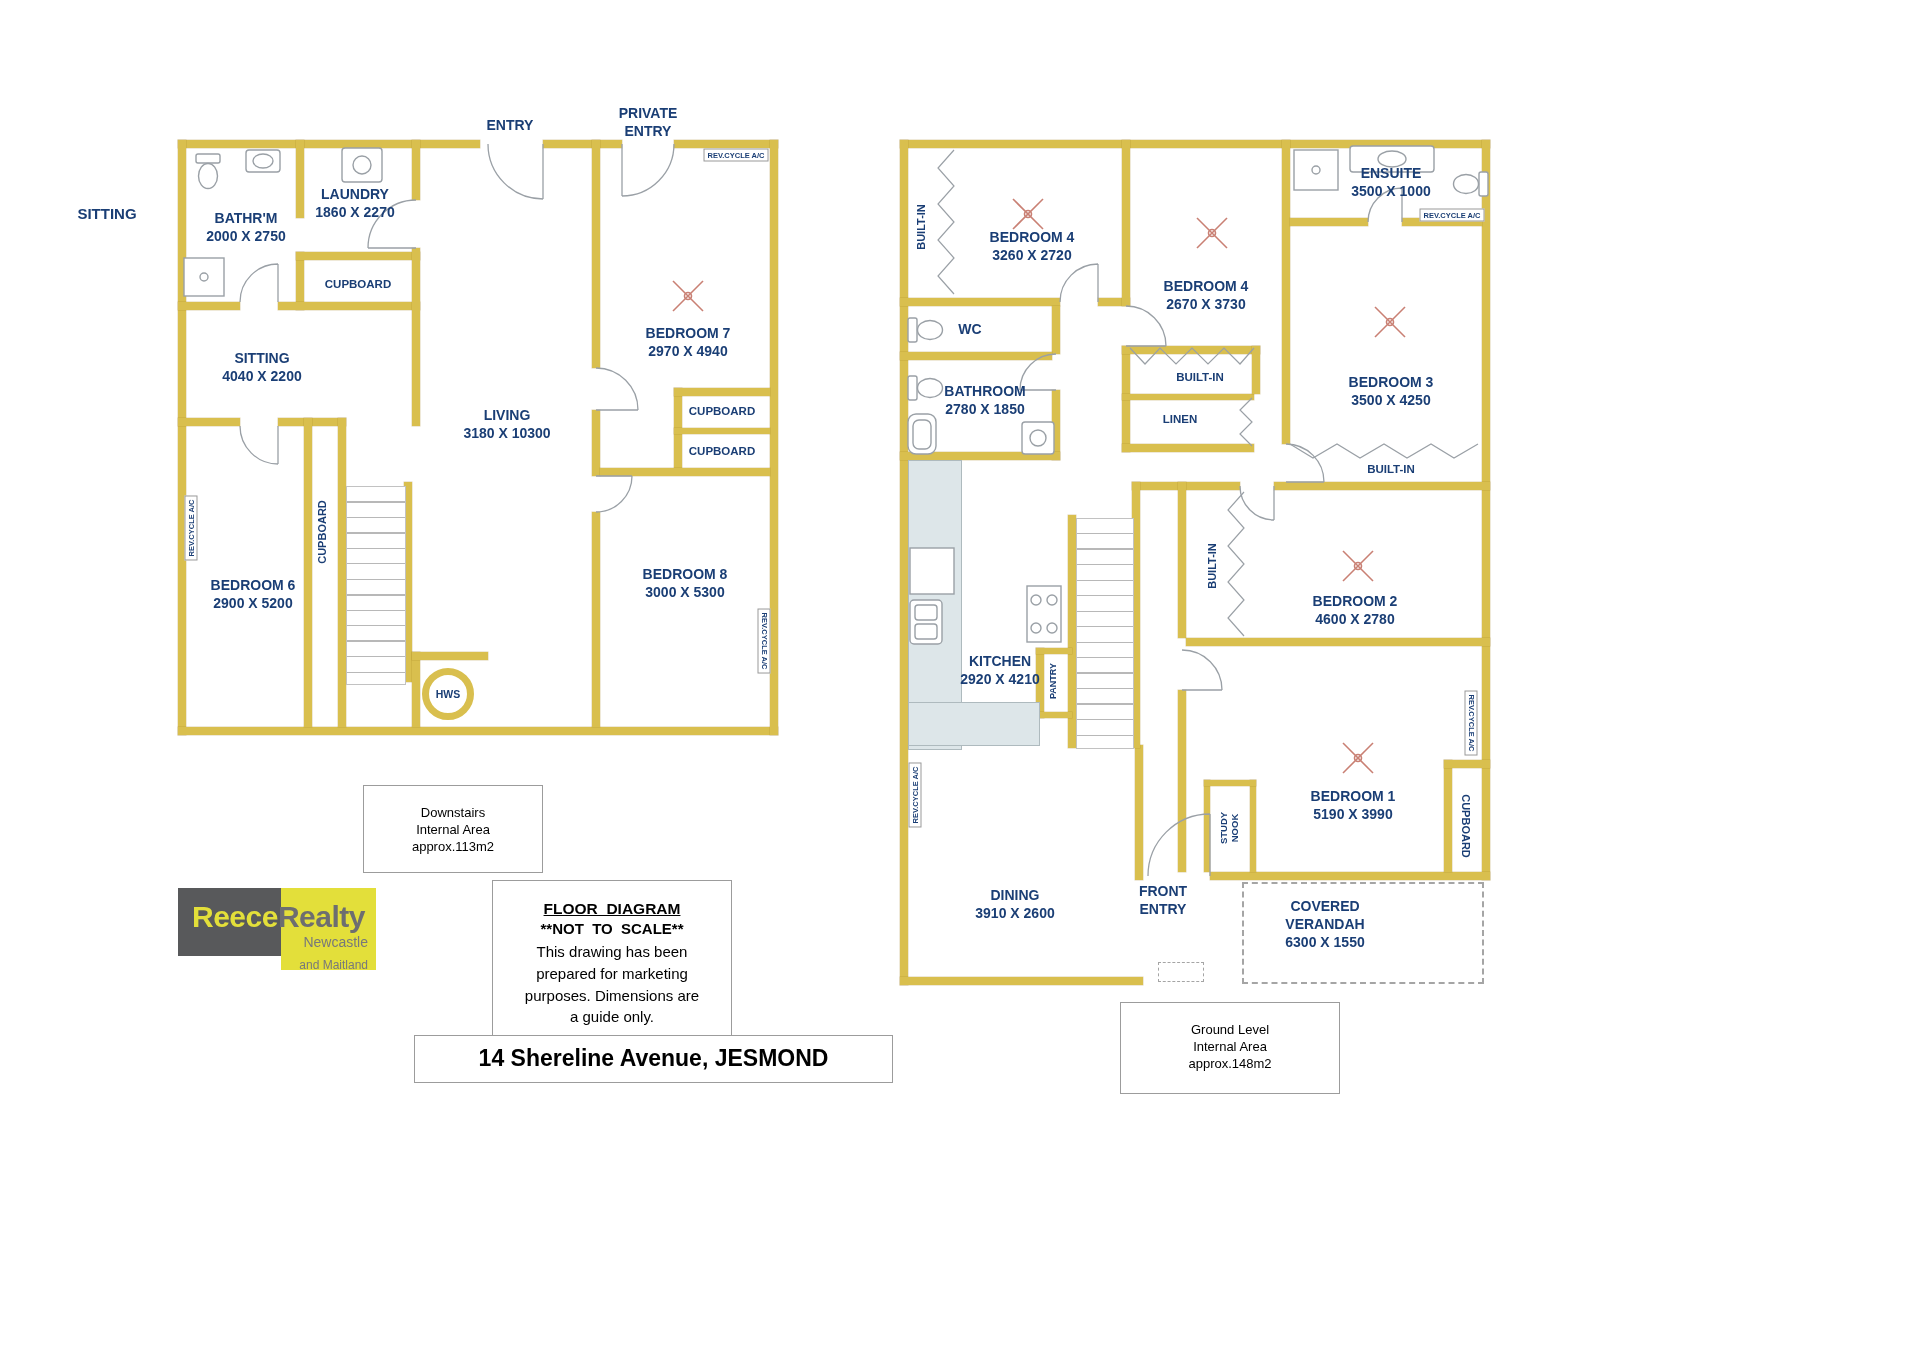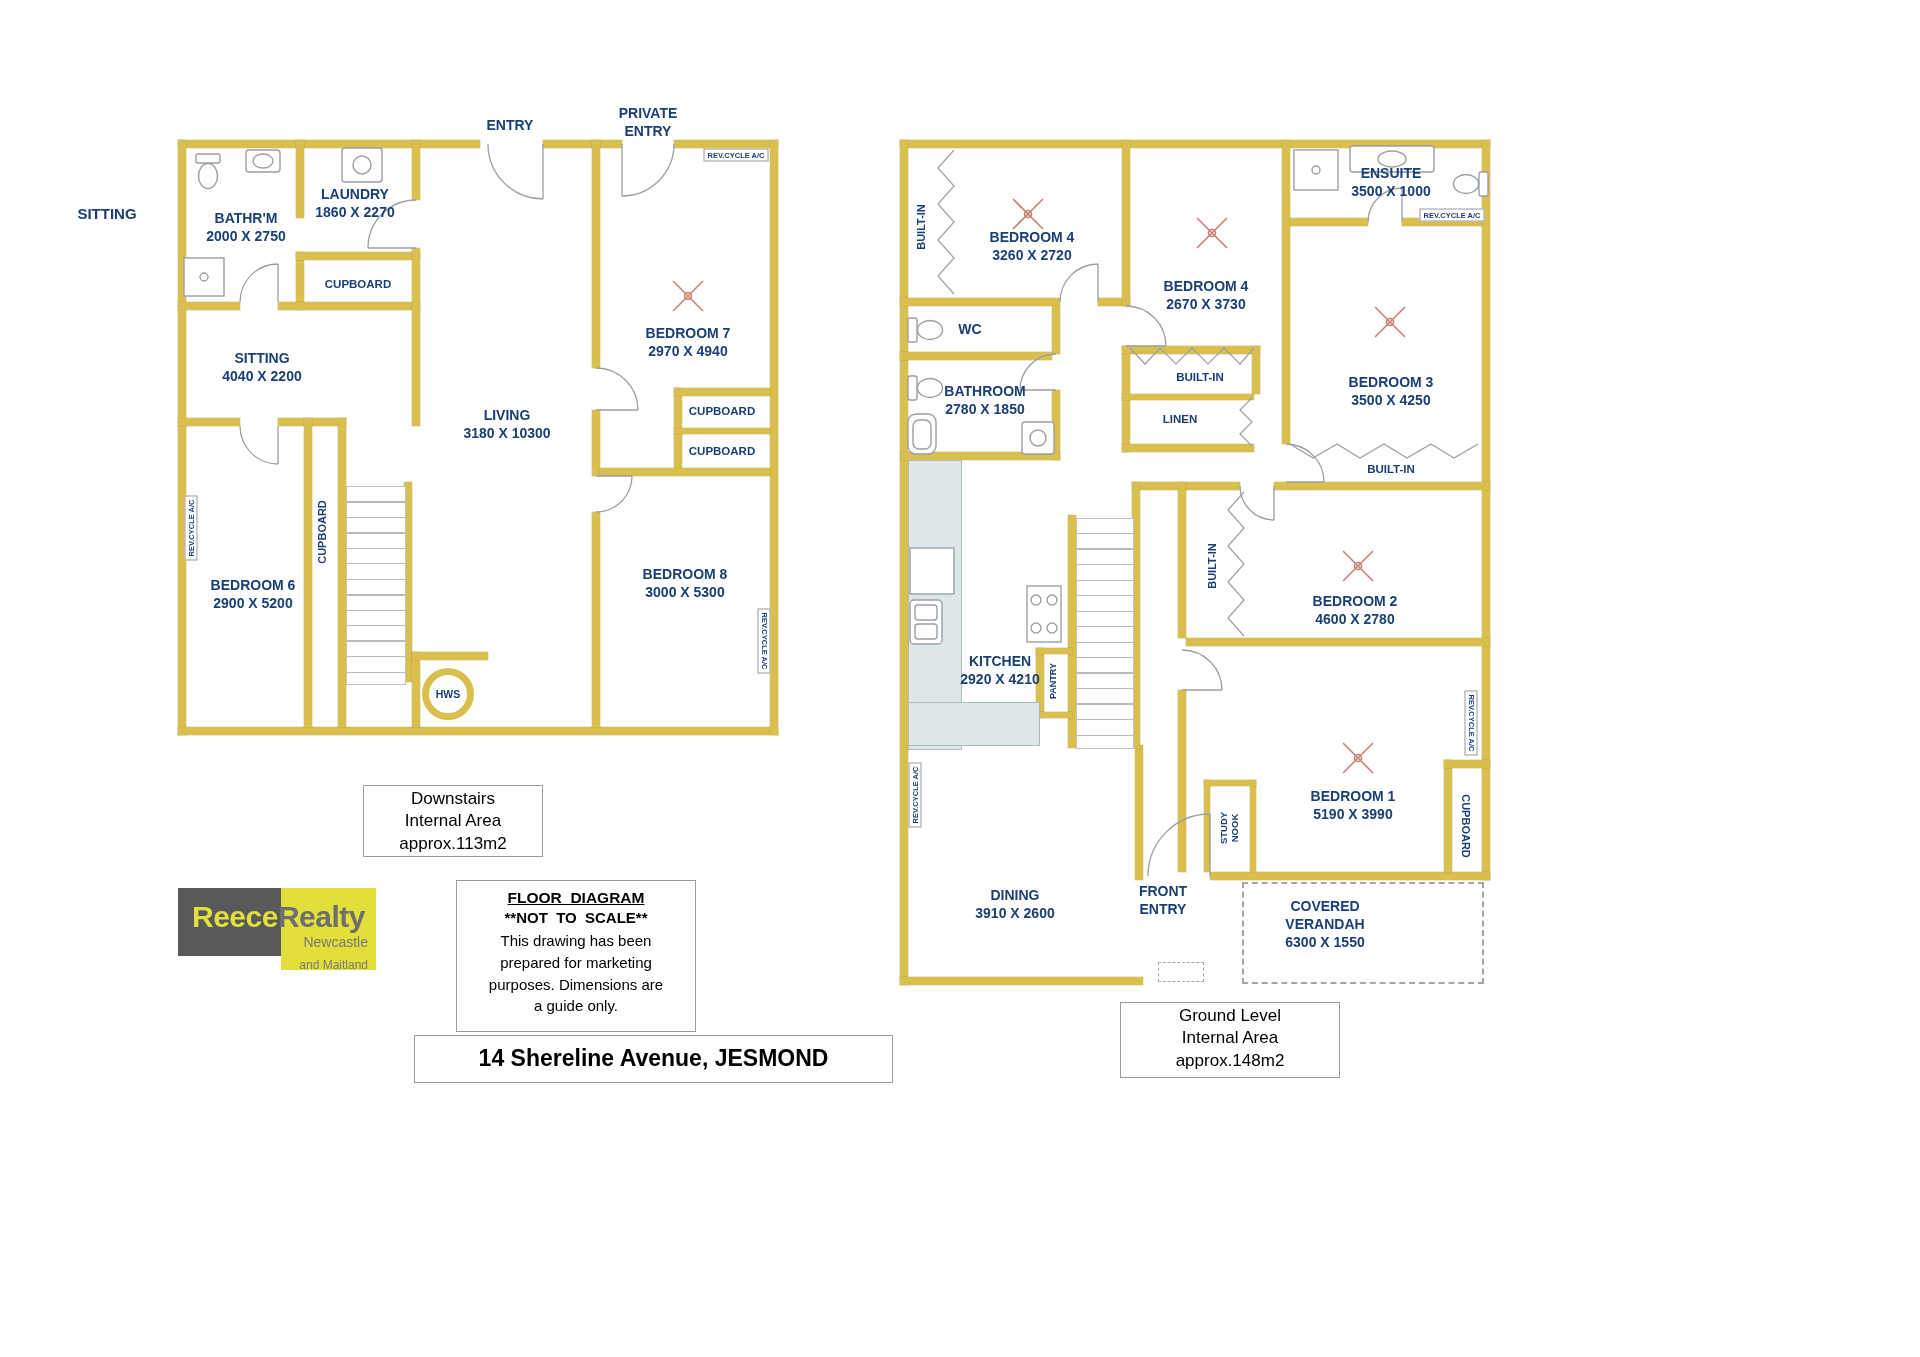--- a/index.html
+++ b/index.html
@@ -30,22 +30,22 @@
        border-radius:50%;box-sizing:border-box;background:#fff;display:flex;align-items:center;
        justify-content:center;z-index:3;}
   .hws span{color:#1a3e75;font-weight:bold;font-size:10.5px;}
   svg.decor{position:absolute;left:0;top:0;z-index:4;pointer-events:none;}
   .fix{stroke:#9aa0a6;fill:#ffffff;stroke-width:1.4;}
   .fan{stroke:#c98074;stroke-width:1.6;fill:none;}
   .door{stroke:#9aa0a6;stroke-width:1.3;fill:none;}
   .zig{stroke:#9aa0a6;stroke-width:1.2;fill:none;}
   
   .box{position:absolute;background:#fff;border:1px solid #9c9c9c;color:#000;text-align:center;z-index:8;}
-  .areabox{font-size:17px;line-height:1.32;padding-top:2px;white-space:pre-line;}
-  .notes{padding-top:8px;}
+  .areabox{font-size:13px;line-height:1.32;padding-top:18px;white-space:pre-line;}
+  .notes{padding-top:19px;margin-left:36px;}
   .notes .t{font-size:15.5px;font-weight:bold;text-decoration:underline;white-space:pre-wrap;}
   .notes .s{font-size:15px;font-weight:bold;white-space:pre-wrap;margin-top:2px;}
   .notes .b{font-size:15px;line-height:1.45;white-space:pre-line;margin-top:4px;}
   .address{font-size:23px;font-weight:bold;line-height:44px;}
   
   .logo{position:absolute;left:178px;top:888px;width:198px;height:68px;background:#58595b;z-index:8;}
   .logo .yellow{position:absolute;right:0;top:0;width:95px;height:82px;background:#e3df3a;}
   .logo .brand{position:absolute;left:14px;top:12px;font-size:30px;font-weight:bold;letter-spacing:-.5px;white-space:nowrap;}
   .logo .brand .p1{color:#e3df3a;}
   .logo .brand .p2{color:#6d6e70;}

